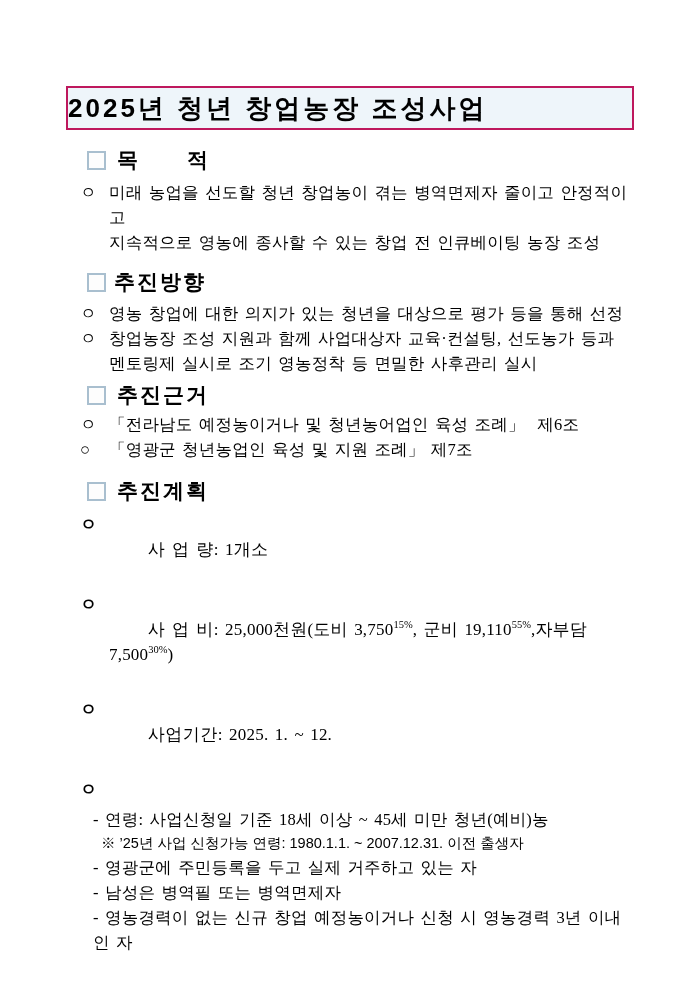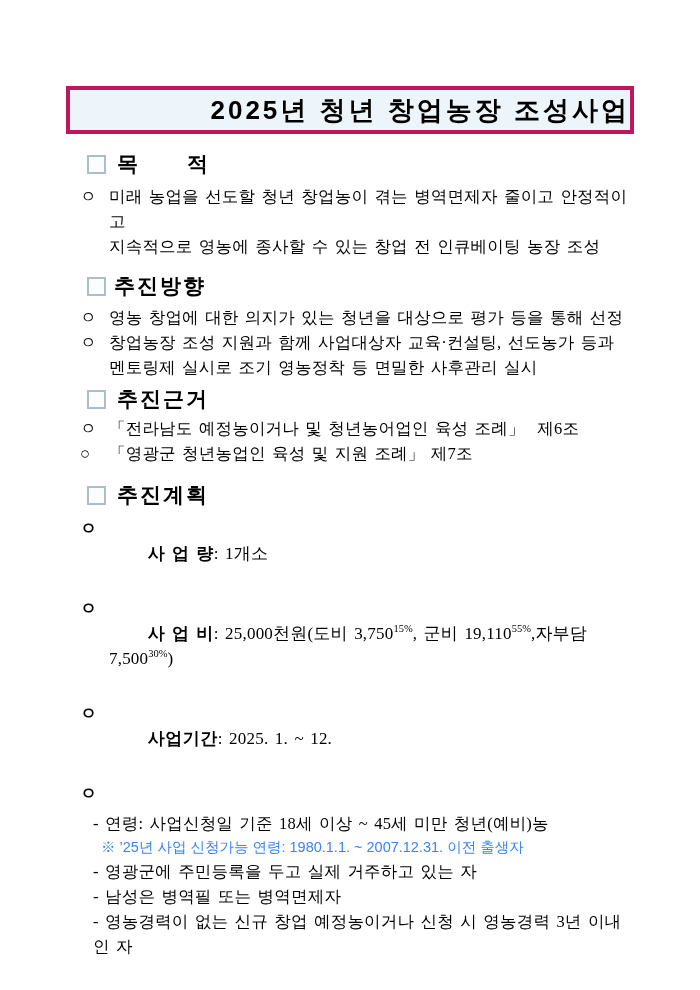--- a/index.html
+++ b/index.html
@@ -12,24 +12,24 @@
   .page {
     position: relative;
     width: 700px; height: 990px;
     box-sizing: border-box;
     padding: 0 66px;
     overflow: hidden;
     background: #ffffff;
   }
   .title-box {
     margin-top: 86px;
-    border: 4px solid #be185d;
+    border: 2px solid #be185d;
     background: #eef5fa;
     height: 40px;
-    display: flex; align-items: center; justify-content: flex-end;
+    display: flex; align-items: center; justify-content: flex-start;
   }
   .title-text {
     font-family: "Liberation Sans", sans-serif;
     font-weight: bold;
     font-size: 26px;
     letter-spacing: 3px;
     white-space: pre;
   }
   .sec-heading {
     display: flex; align-items: center; gap: 11px;
@@ -66,37 +66,37 @@
     letter-spacing: 0.2px;
     white-space: pre-wrap;
   }
   .mt-7 { margin-top: 7px; }
   .mt-6 { margin-top: 6px; }
   .mt-4 { margin-top: 4px; }
   .mt-8 { margin-top: 8px; }
 
   .plan-row { display: flex; padding-left: 14px; margin-bottom: 5px; }
   .plan-row .t { font-size: 17px; }
-  .plabel { font-weight: bold; letter-spacing: 0.5px; text-align: center; }
+  .plabel { font-weight: normal; letter-spacing: 0.5px; text-align: center; }
   sup.pct {
     font-size: 10.5px;
     vertical-align: super;
     line-height: 0;
     letter-spacing: 0;
   }
 
   .sub {
     font-size: 16.5px; line-height: 25px;
     padding-left: 27px;
     word-spacing: 2px; letter-spacing: 0.2px;
     white-space: pre-wrap;
   }
   .sub-note {
     font-family: "Liberation Sans", sans-serif;
-    font-size: 14.5px; color: #3b82f6;
+    font-size: 14.5px; color: #000000;
     line-height: 23px;
     padding-left: 35px;
     white-space: pre-wrap;
   }
 </style>
 </head>
 <body>
 
 <div class="page">
 

